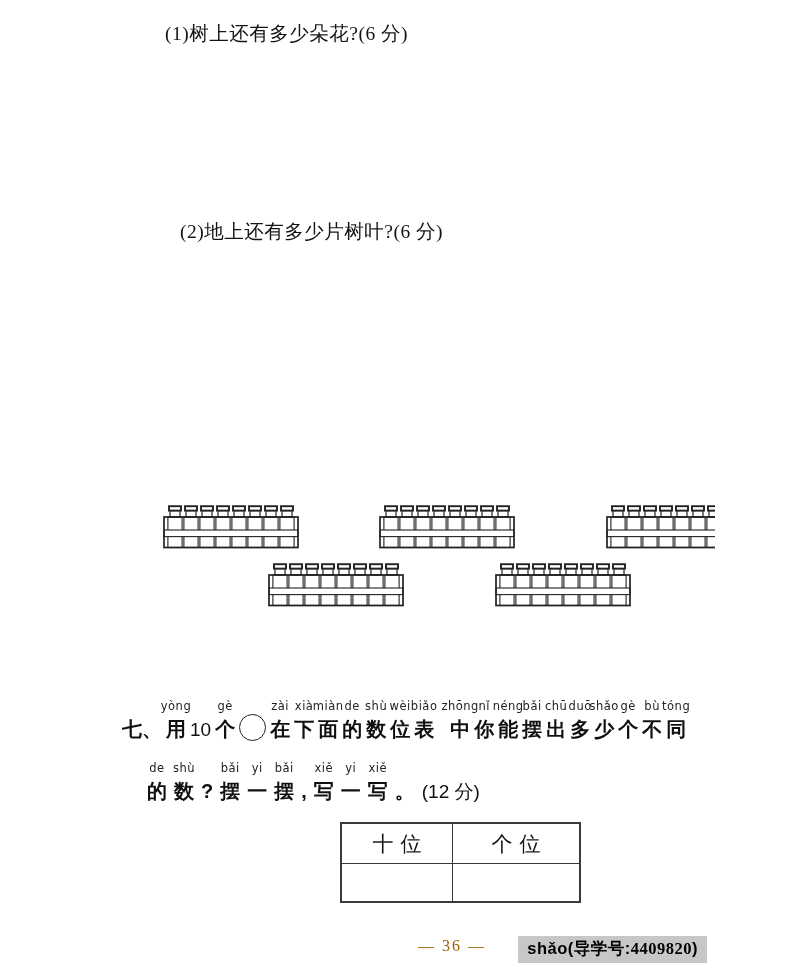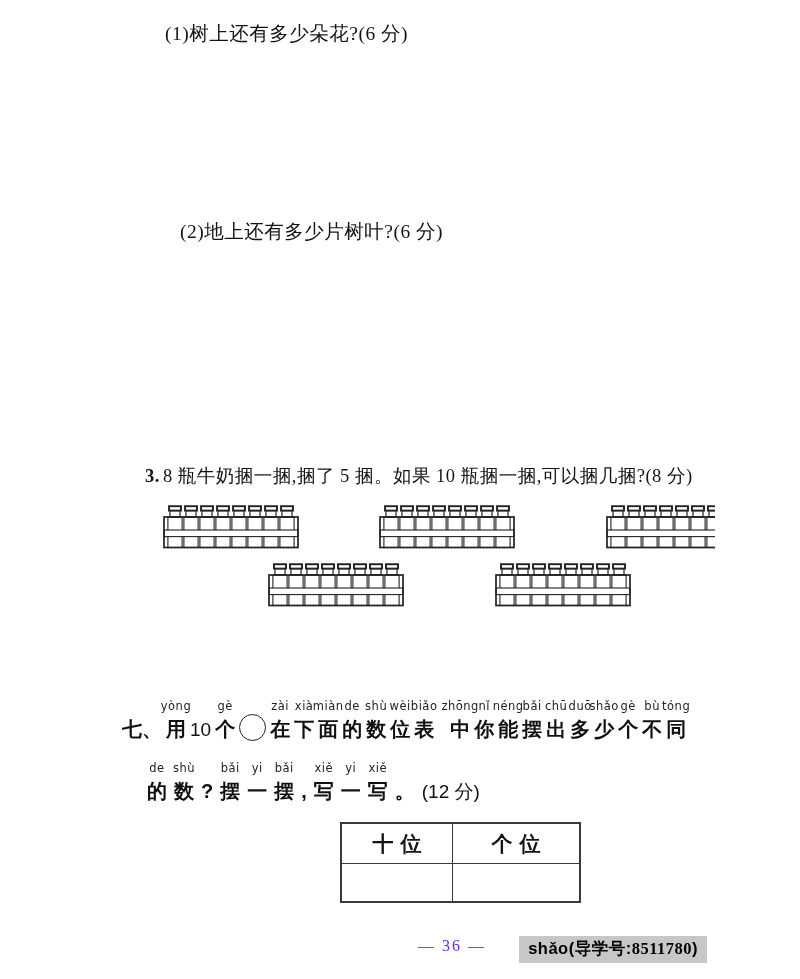--- a/index.html
+++ b/index.html
@@ -42,48 +42,47 @@
   .circle-glyph {
     display:inline-block; width:25px; height:25px; border:1.7px solid #222;
     border-radius:50%; background:#fff; vertical-align:-5px;
   }
 
   
   .pv-table { position:absolute; left:340px; top:822px; border-collapse:collapse; border:2px solid #3a3a3a; }
   .pv-table th, .pv-table td { border:1.6px solid #3a3a3a; background:#fff; padding:0; }
   .pv-table th {
     height:39px; font-family:"Liberation Serif","DejaVu Serif",serif;
-    font-size:21px; font-weight:700; letter-spacing:7px; padding-left:7px; text-align:center;
+    font-size:21px; font-weight:400; letter-spacing:7px; padding-left:7px; text-align:center;
   }
   .pv-table .col-tens { width:103px; }
   .pv-table .col-ones { width:119px; }
   .pv-table td { height:37px; }
 
   
   .page-number {
     position:absolute; left:390px; top:937px; width:124px; text-align:center;
-    font-size:16px; letter-spacing:2px; color:#6d28d9;
+    font-size:16px; letter-spacing:2px; color:#a16207;
   }
   .badge {
     position:absolute; right:8px; top:936px; background:#c7c7c7;
     padding:2px 9px 3px 9px; font-family:"Liberation Sans","DejaVu Sans",sans-serif;
     font-weight:700; font-size:16.5px; color:#000; letter-spacing:0.5px; white-space:nowrap;
   }
   .badge .badge-number { font-family:"Liberation Serif","DejaVu Serif",serif; font-weight:600; }
 </style>
 </head>
 <body>
 
 <div class="page">
 
   <p class="q" id="q1">(1)树上还有多少朵花?(6 分)</p>
 
   <p class="q" id="q2">(2)地上还有多少片树叶?(6 分)</p>
 
-  <p class="q" id="q3"><span class="qnum">3.</span><span>8 瓶牛奶捆一捆,捆了 5 捆。如果 10 瓶捆一捆,可以捆几捆?(8 分)</span></p>
 
   <div class="crate" id="crate-1"><svg viewBox="0 0 136 46" width="136" height="46">
         <rect x="6" y="1.2" width="12" height="4.4" stroke-width="1.9" fill="none" stroke="#222"></rect>
         <rect x="7" y="5.6" width="10" height="6.2" stroke-width="1.2" fill="none" stroke="#222"></rect>
         <rect x="22" y="1.2" width="12" height="4.4" stroke-width="1.9" fill="none" stroke="#222"></rect>
         <rect x="23" y="5.6" width="10" height="6.2" stroke-width="1.2" fill="none" stroke="#222"></rect>
         <rect x="38" y="1.2" width="12" height="4.4" stroke-width="1.9" fill="none" stroke="#222"></rect>
         <rect x="39" y="5.6" width="10" height="6.2" stroke-width="1.2" fill="none" stroke="#222"></rect>
         <rect x="54" y="1.2" width="12" height="4.4" stroke-width="1.9" fill="none" stroke="#222"></rect>
         <rect x="55" y="5.6" width="10" height="6.2" stroke-width="1.2" fill="none" stroke="#222"></rect>
@@ -230,15 +229,15 @@
     </tr>
     <tr>
       <td></td>
       <td></td>
     </tr>
   </tbody>
     </table>
 
   <div class="page-number">— 36 —</div>
 
-  <div class="badge"><span class="badge-label">shǎo(导学号:</span><span class="badge-number">8511780</span><span class="badge-label">)</span></div>
+  <div class="badge"><span class="badge-label">shǎo(导学号:</span><span class="badge-number">4409820</span><span class="badge-label">)</span></div>
 
 </div>
 
 </body></html>

